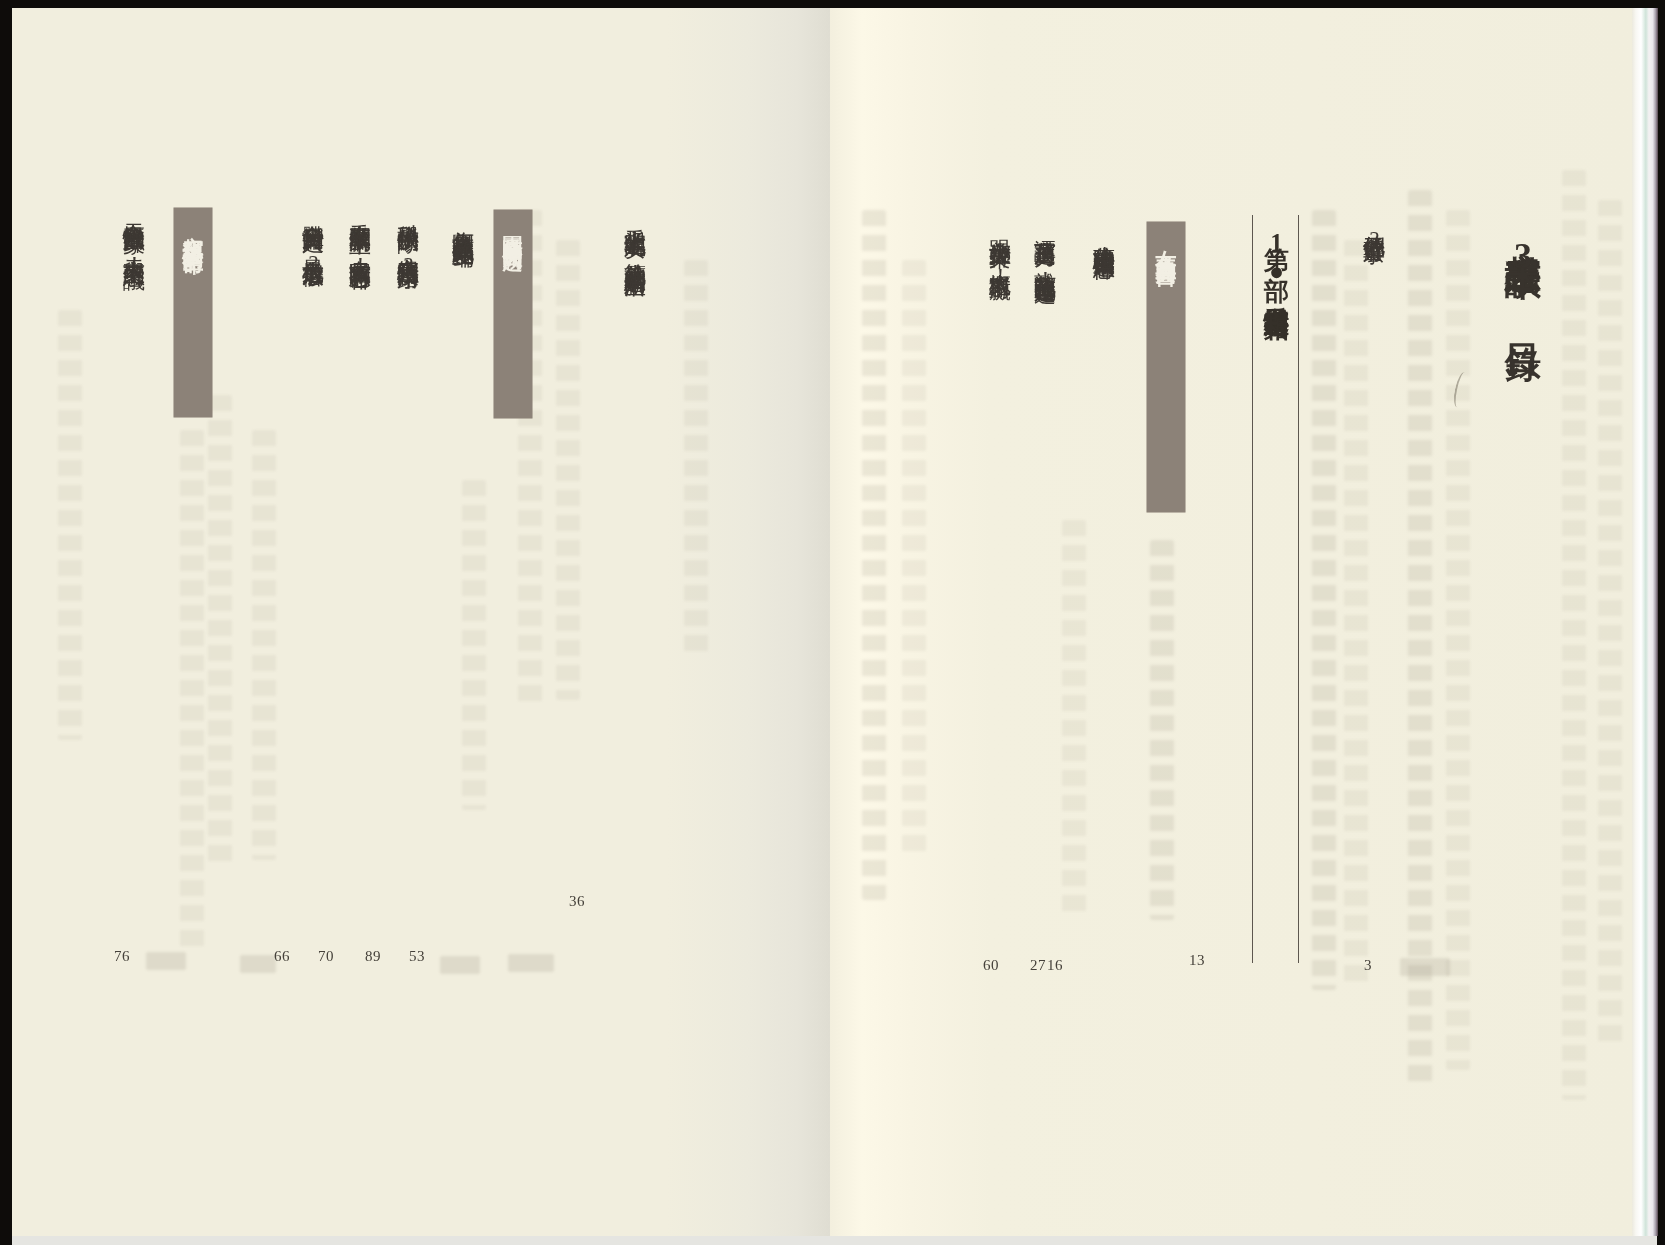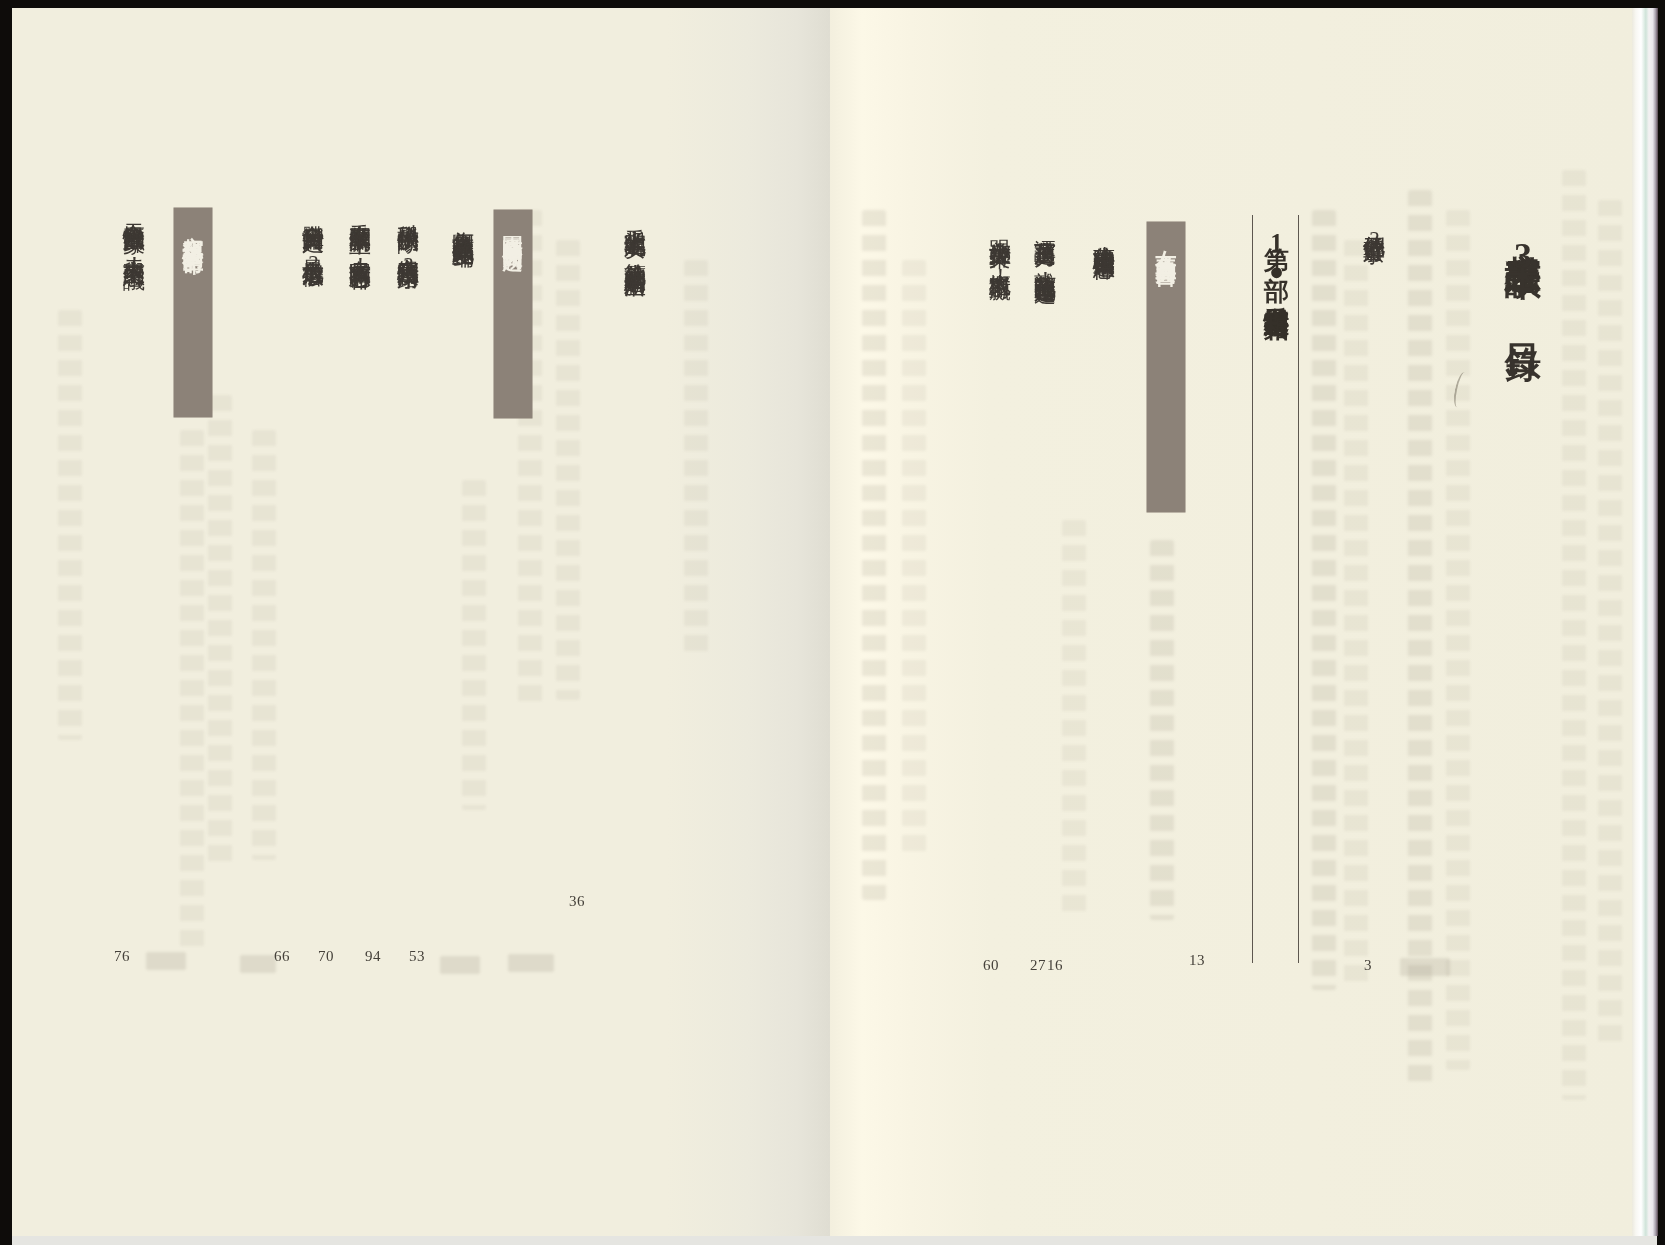--- a/index.html
+++ b/index.html
@@ -98,18 +98,18 @@
   <div class="vcol entry" style="left:391px;top:207px;height:500px">科學小飛俠的領隊,在大絕時特別沒三小路用?</div>
   <div class="vcol entry" style="left:343px;top:206px;height:545px">乘坐在波羅五號的腳丫上,女隊員岡惠有夠苦命!</div>
   <div class="vcol entry" style="left:296px;top:207px;height:480px">合體變身的日月超人,最大危機是放暑假?</div>
 
   <div class="vcol secbar" style="left:174px;top:208px;height:209px;font-size:21px">空想科學的生命</div>
 
   <div class="vcol entry" style="left:117px;top:206px;height:540px">吞食恆星的怪獸巴邱蒙,天文學上的不可思議!</div>
 
   <span class="pnum" style="left:569px;top:893px">36</span>
   <span class="pnum" style="left:409px;top:948px">53</span>
-  <span class="pnum" style="left:365px;top:948px">94</span>
+  <span class="pnum" style="left:365px;top:948px">89</span>
   <span class="pnum" style="left:318px;top:948px">70</span>
   <span class="pnum" style="left:274px;top:948px">66</span>
   <span class="pnum" style="left:114px;top:948px">76</span>
 
 </div>
 
 </body></html>

